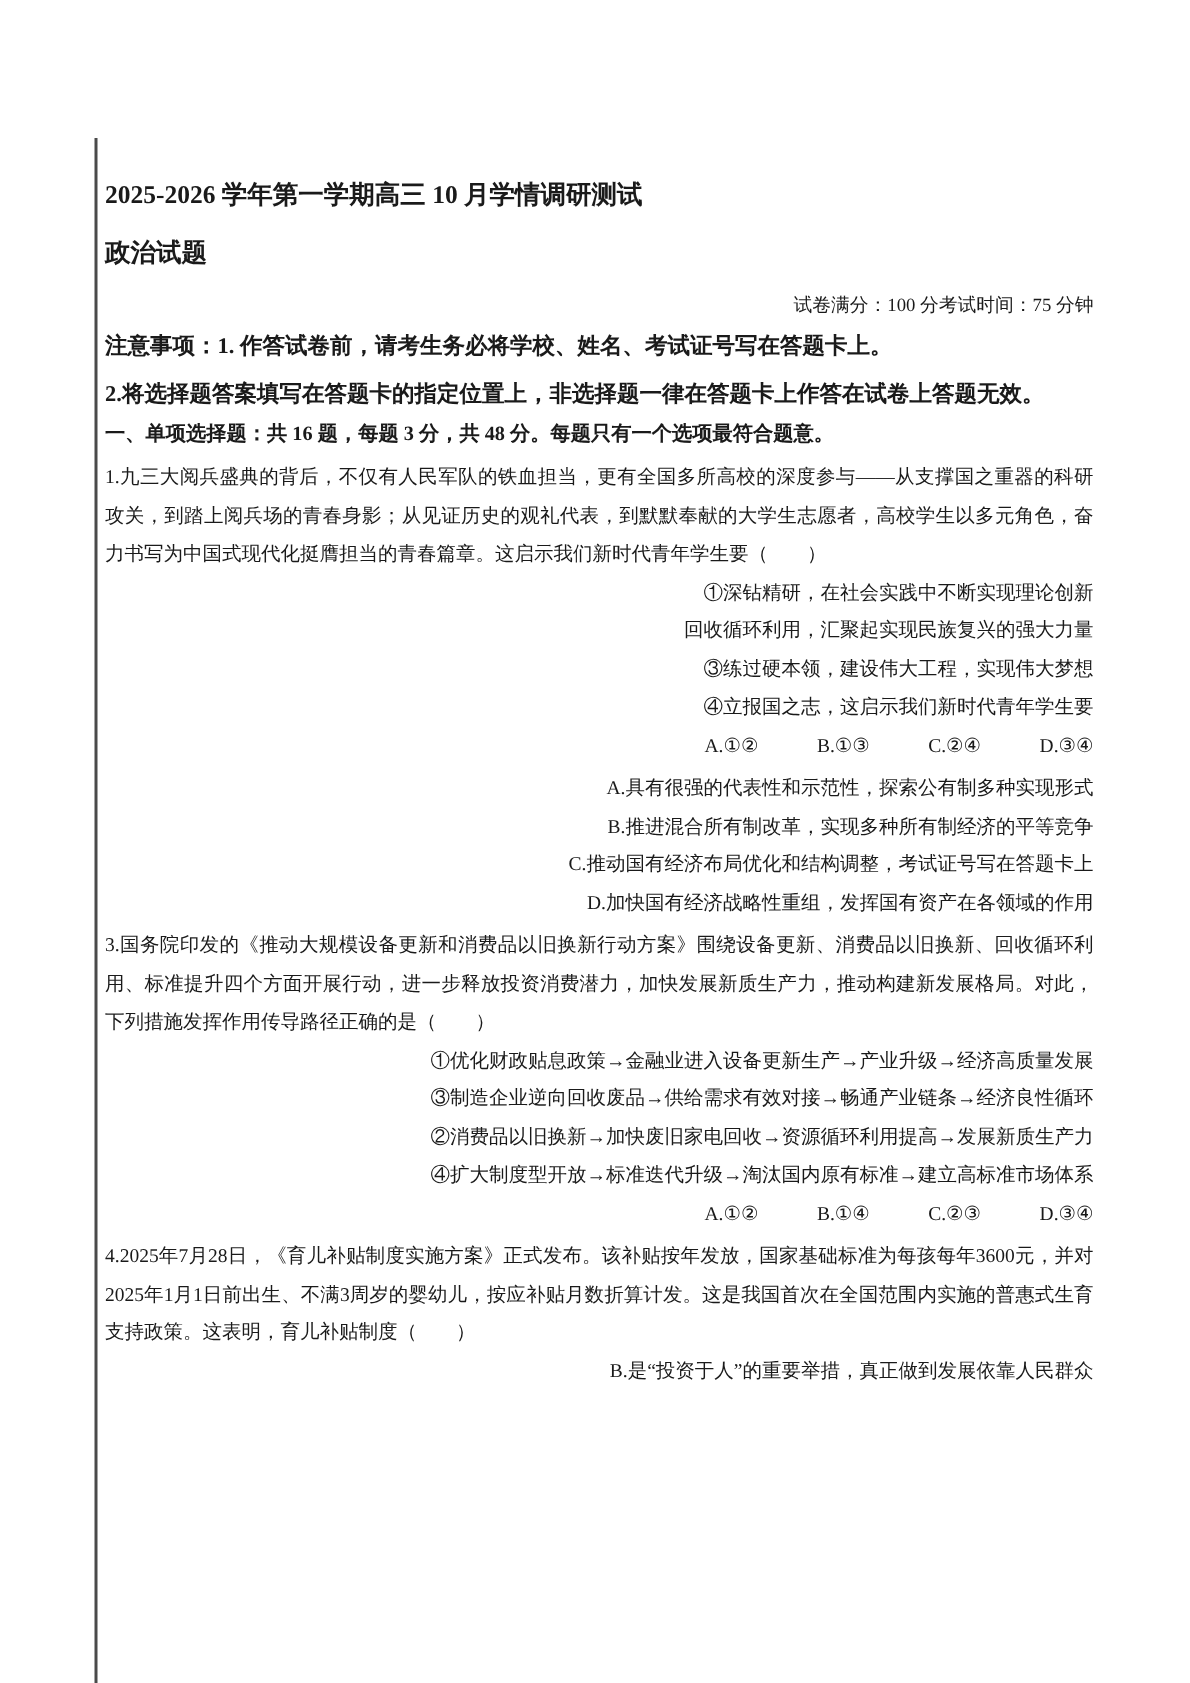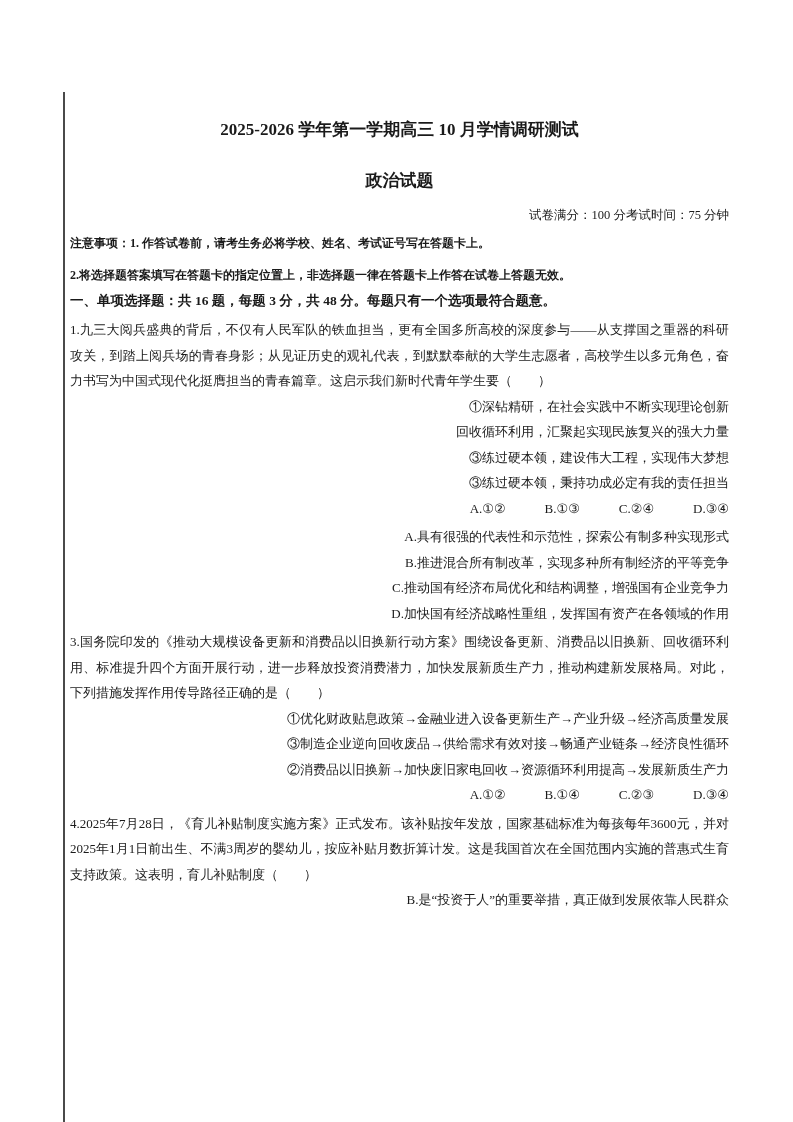--- a/index.html
+++ b/index.html
@@ -17,41 +17,40 @@
     left:63px;top:92px;bottom:0;
     width:2px;
     background:#4a4a4a;
   }
   .page{
     position:absolute;
     left:70px;right:64px;top:0;
   }
   .title{
     margin:118px 0 0 0;
-    text-align:center;
+    text-align:left;
     font-size:17px;
     font-weight:bold;
     line-height:24px;
   }
   .subtitle{
-    margin:28px 0 0 0;
-    text-align:center;
+    margin:16px 0 0 0;
     font-size:17px;
     font-weight:bold;
     line-height:22px;
   }
   .meta{
     margin:14px 0 0 0;
     text-align:right;
     font-size:12.5px;
     line-height:18px;
   }
   .notice{
     margin:6px 0 0 0;
-    font-size:12px;
+    font-size:15px;
     font-weight:bold;
     line-height:26px;
     text-align:justify;
   }
   .section-heading{
     margin:0;
     font-size:13.5px;
     font-weight:bold;
     line-height:26px;
   }
@@ -72,34 +71,35 @@
   <p class="meta">试卷满分：100 分考试时间：75 分钟</p>
   <p class="notice">注意事项：1. 作答试卷前，请考生务必将学校、姓名、考试证号写在答题卡上。</p>
   <p class="notice">2.将选择题答案填写在答题卡的指定位置上，非选择题一律在答题卡上作答在试卷上答题无效。</p>
   <p class="section-heading">一、单项选择题：共 16 题，每题 3 分，共 48 分。每题只有一个选项最符合题意。</p>
   <div class="questions">
       <div class="question">
         <p class="stem">1.九三大阅兵盛典的背后，不仅有人民军队的铁血担当，更有全国多所高校的深度参与——从支撑国之重器的科研攻关，到踏上阅兵场的青春身影；从见证历史的观礼代表，到默默奉献的大学生志愿者，高校学生以多元角色，奋力书写为中国式现代化挺膺担当的青春篇章。这启示我们新时代青年学生要（　　）</p>
         <p class="qline">①深钻精研，在社会实践中不断实现理论创新</p>
         <p class="qline">回收循环利用，汇聚起实现民族复兴的强大力量</p>
         <p class="qline">③练过硬本领，建设伟大工程，实现伟大梦想</p>
-        <p class="qline">③练过硬本领，秉持功成必定有我的责任担当</p>
+        <p class="qline">④立报国之志，这启示我们新时代青年学生要</p>
         <p class="qline">A.①②　　　B.①③　　　C.②④　　　D.③④</p>
       </div>
       <div class="question">
         <p class="qline">A.具有很强的代表性和示范性，探索公有制多种实现形式</p>
         <p class="qline">B.推进混合所有制改革，实现多种所有制经济的平等竞争</p>
-        <p class="qline">C.推动国有经济布局优化和结构调整，增强国有企业竞争力</p>
+        <p class="qline">C.推动国有经济布局优化和结构调整，考试证号写在答题卡上</p>
         <p class="qline">D.加快国有经济战略性重组，发挥国有资产在各领域的作用</p>
       </div>
       <div class="question">
         <p class="stem">3.国务院印发的《推动大规模设备更新和消费品以旧换新行动方案》围绕设备更新、消费品以旧换新、回收循环利用、标准提升四个方面开展行动，进一步释放投资消费潜力，加快发展新质生产力，推动构建新发展格局。对此，下列措施发挥作用传导路径正确的是（　　）</p>
         <p class="qline">①优化财政贴息政策→金融业进入设备更新生产→产业升级→经济高质量发展</p>
         <p class="qline">③制造企业逆向回收废品→供给需求有效对接→畅通产业链条→经济良性循环</p>
         <p class="qline">②消费品以旧换新→加快废旧家电回收→资源循环利用提高→发展新质生产力</p>
+        <p class="qline">④扩大制度型开放→标准迭代升级→淘汰国内原有标准→建立高标准市场体系</p>
         <p class="qline">A.①②　　　B.①④　　　C.②③　　　D.③④</p>
       </div>
       <div class="question">
         <p class="stem">4.2025年7月28日，《育儿补贴制度实施方案》正式发布。该补贴按年发放，国家基础标准为每孩每年3600元，并对2025年1月1日前出生、不满3周岁的婴幼儿，按应补贴月数折算计发。这是我国首次在全国范围内实施的普惠式生育支持政策。这表明，育儿补贴制度（　　）</p>
         <p class="qline">B.是“投资于人”的重要举措，真正做到发展依靠人民群众</p>
       </div>
     </div>
 </div>
 
 </body></html>

